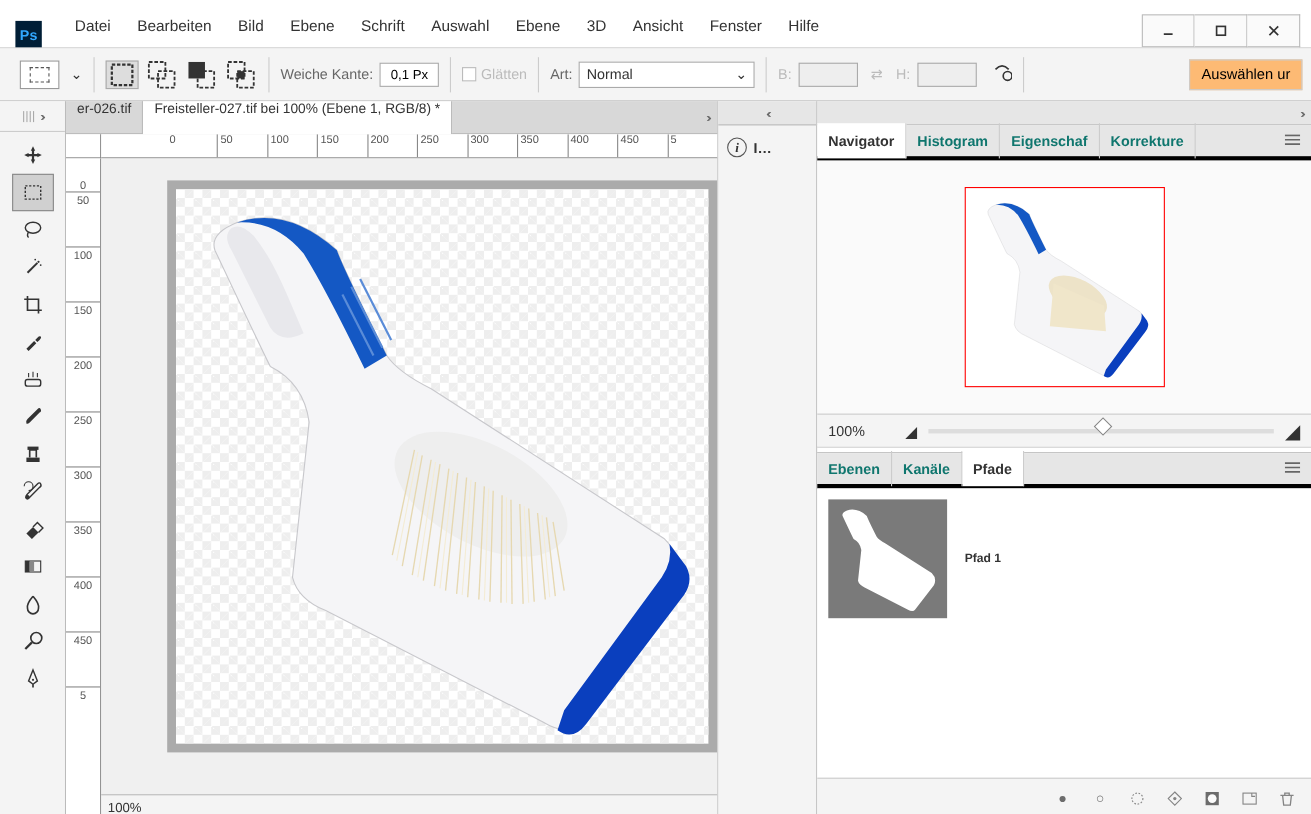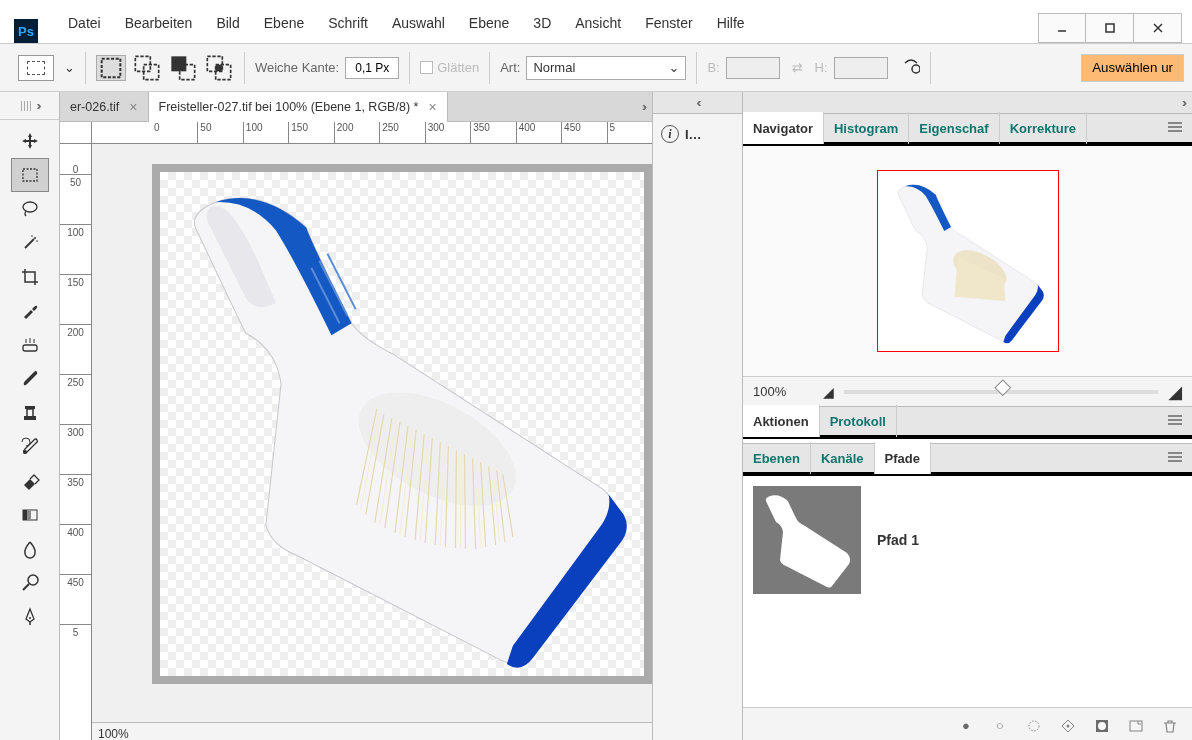--- a/index.html
+++ b/index.html
@@ -39,21 +39,21 @@
 .left-strip { width: 60px; background: #e8e8e8; border-right: 1px solid #bbb; display: flex; flex-direction: column; }
 .left-tabs { height: 28px; display: flex; align-items: center; justify-content: center; background: #f4f4f4; border-bottom: 1px solid #ccc; }
 .tool-column { flex: 1; display: flex; flex-direction: column; align-items: center; padding-top: 4px; background: #f4f4f4; }
 .tool-btn { width: 38px; height: 34px; display: flex; align-items: center; justify-content: center; position: relative; }
 .tool-btn.active { background: #d0d0d0; border: 1px solid #888; }
 .tool-btn svg { width: 20px; height: 20px; }
 
 
 .doc-area { flex: 1; display: flex; flex-direction: column; background: #e8e8e8; position: relative; }
 .doc-tabs { height: 30px; display: flex; align-items: center; background: #d8d8d8; border-bottom: 1px solid #bbb; position: relative; }
-.doc-tab { height: 30px; padding: 0 10px; display: flex; align-items: center; gap: 6px; border-right: 1px solid #bbb; font-size: 12.5px; }
+.doc-tab { height: 30px; padding: 0 10px; display: flex; align-items: center; gap: 18px; border-right: 1px solid #bbb; font-size: 12.5px; flex-direction: column; }
 .doc-tab.active { background: #fff; }
 .doc-tab .close { color: #888; font-size: 14px; margin-left: 4px; }
 .doc-tab-arrows { margin-left: auto; padding: 0 8px; }
 
 .canvas-wrap { flex: 1; display: flex; position: relative; }
 .ruler-corner { width: 32px; height: 22px; background: #fff; border-right: 1px solid #888; border-bottom: 1px solid #888; }
 .ruler-top { height: 22px; background: #fff; border-bottom: 1px solid #888; position: absolute; top: 0; left: 32px; right: 0; overflow: hidden; display: flex; }
 .ruler-left { width: 32px; background: #fff; border-right: 1px solid #888; position: absolute; top: 22px; left: 0; bottom: 0; overflow: hidden; display: flex; flex-direction: column; }
 .ruler-tick { font-size: 10px; color: #555; }
 .ruler-top .ruler-tick { border-left: 1px solid #888; padding-left: 2px; width: 50px; display: flex; align-items: flex-start; }
@@ -99,21 +99,21 @@
 .nav-zoom-val { width: 60px; font-size: 13px; }
 .nav-slider { flex: 1; height: 4px; background: #ddd; position: relative; }
 .nav-slider-thumb { position: absolute; left: 50%; top: -4px; width: 12px; height: 12px; background: #fff; border: 1px solid #888; transform: rotate(45deg) translateX(-50%); }
 .mountain-small, .mountain-big { font-size: 14px; }
 
 .actions-body { height: 4px; }
 
 .paths-body { padding: 10px; background: #fff; flex: 1; }
 .path-item { display: flex; align-items: center; gap: 16px; }
 .path-thumb { width: 108px; height: 108px; background: #7a7a7a; position: relative; display: flex; align-items: center; justify-content: center; }
-.path-label { font-weight: bold; font-size: 14px; }
+.path-label { font-weight: bold; font-size: 11px; }
 
 .paths-footer { height: 36px; border-top: 1px solid #ccc; display: flex; align-items: center; justify-content: flex-end; gap: 18px; padding: 0 14px; background: #f4f4f4; }
 .footer-icon { width: 16px; height: 16px; display: flex; align-items: center; justify-content: center; opacity: 0.7; }
 
 .dbl-arrow { font-size: 12px; color: #666; letter-spacing: -3px; }
 .hamburger svg { width: 14px; height: 11px; }
 
 .drag-handle { display: flex; gap: 2px; }
 .drag-handle span { width: 1px; height: 10px; background: #aaa; }
 </style>
@@ -468,29 +468,20 @@
           <span class="nav-zoom-val">100%</span>
           <span class="mountain-small">◢</span>
           <div class="nav-slider">
               <div class="nav-slider-thumb"></div>
             </div>
           <span class="mountain-big" style="font-size:18px;">◢</span>
         </div>
       </div>
 
       <div class="panel">
-        <div class="panel-tabs">
-          <div class="panel-tab active">Aktionen</div>
-          <div class="panel-tab">Protokoll</div>
-          <div class="panel-menu hamburger"><svg viewBox="0 0 14 11">
-                <line x1="0" y1="1" x2="14" y2="1" stroke="#666" stroke-width="1.5"></line>
-                <line x1="0" y1="5" x2="14" y2="5" stroke="#666" stroke-width="1.5"></line>
-                <line x1="0" y1="9" x2="14" y2="9" stroke="#666" stroke-width="1.5"></line>
-              </svg></div>
-        </div>
         <div class="panel-body actions-body"></div>
       </div>
 
       <div class="panel" style="flex:1;display:flex;flex-direction:column;">
         <div class="panel-tabs">
           <div class="panel-tab">Ebenen</div>
           <div class="panel-tab">Kanäle</div>
           <div class="panel-tab active">Pfade</div>
           <div class="panel-menu hamburger"><svg viewBox="0 0 14 11">
                 <line x1="0" y1="1" x2="14" y2="1" stroke="#666" stroke-width="1.5"></line>

